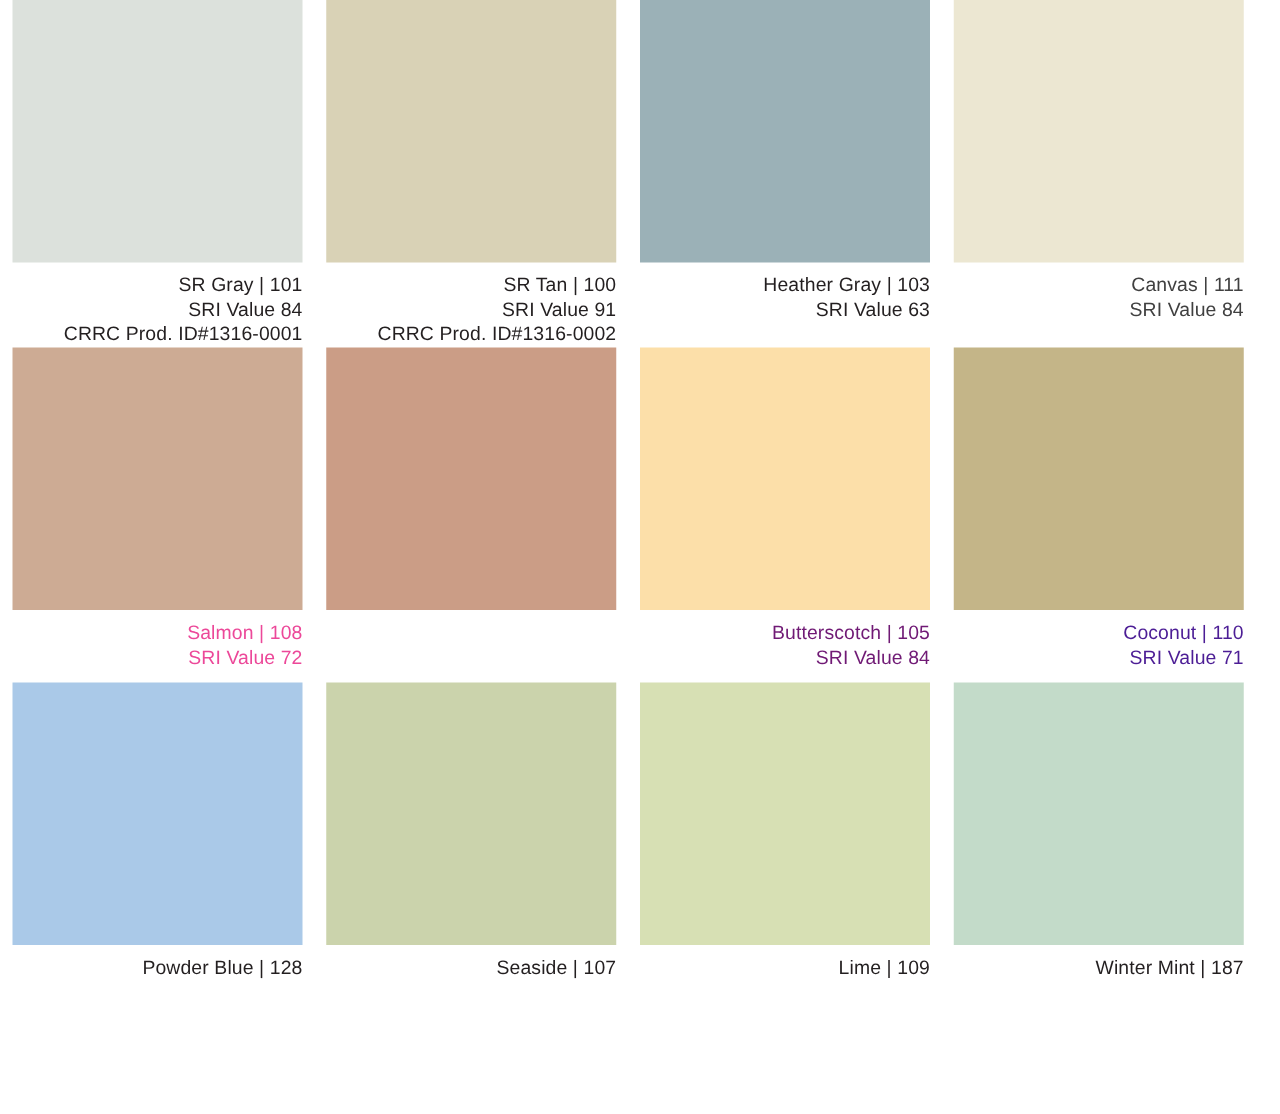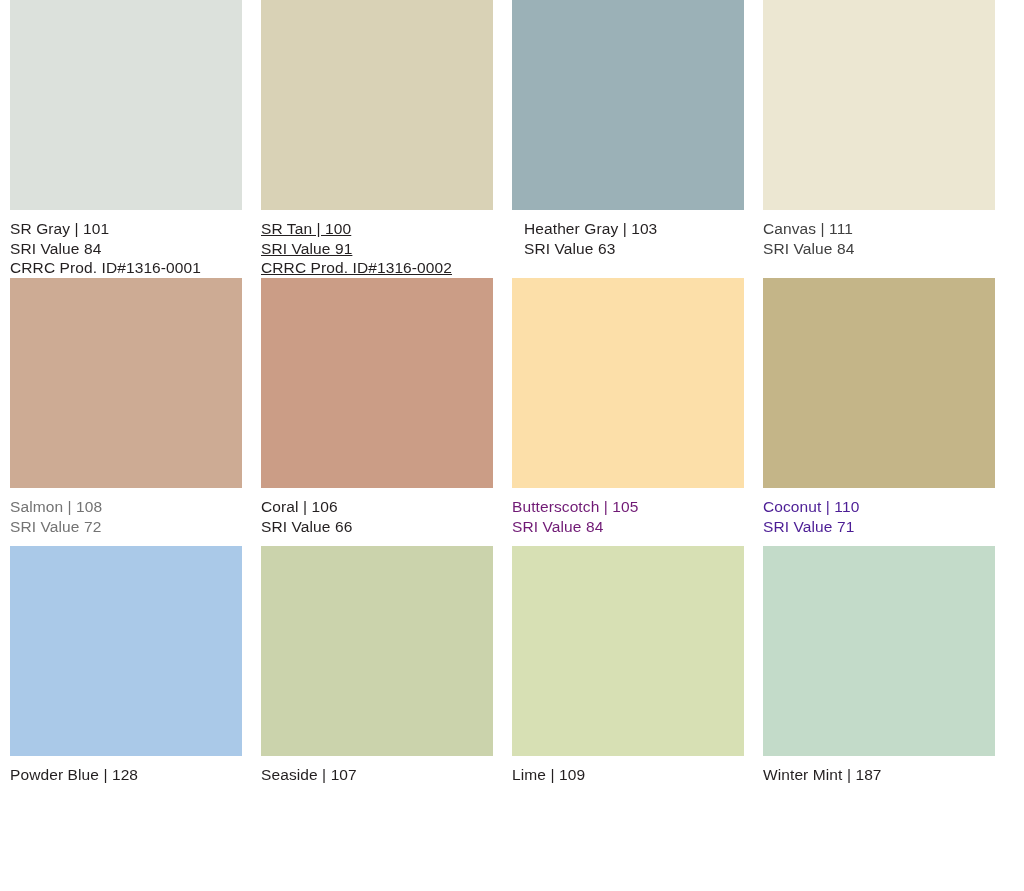--- a/index.html
+++ b/index.html
@@ -25,20 +25,21 @@
   .swatch-grid {
     position: absolute;
     left: 10px;
     top: 0px;
     width: 1004px;
     display: grid;
     grid-template-columns: repeat(4, 232px);
     column-gap: 19px;
     row-gap: 0px;
     align-content: start;
+    text-align: right;
   }
   .swatch-cell {
     position: relative;
     width: 232px;
     box-sizing: border-box;
   }
   .swatch-chip {
     width: 232px;
     height: 210px;
     display: block;
@@ -75,21 +76,21 @@
       <div class="swatch-cell">
         <div class="swatch-chip" style="background: rgb(220, 225, 220);"></div>
         <div class="swatch-caption" style="color: rgb(35, 31, 32);">
           <span class="caption-line">SR Gray | 101</span>
           <span class="caption-line">SRI Value 84</span>
           <span class="caption-line">CRRC Prod. ID#1316-0001</span>
         </div>
       </div>
       <div class="swatch-cell">
         <div class="swatch-chip" style="background: rgb(217, 210, 182);"></div>
-        <div class="swatch-caption" style="color: rgb(35, 31, 32); text-decoration: underline;">
+        <div class="swatch-caption" style="color: rgb(35, 31, 32);">
           <span class="caption-line">SR Tan | 100</span>
           <span class="caption-line">SRI Value 91</span>
           <span class="caption-line">CRRC Prod. ID#1316-0002</span>
         </div>
       </div>
       <div class="swatch-cell">
         <div class="swatch-chip" style="background: rgb(155, 177, 183);"></div>
         <div class="swatch-caption" style="color: rgb(35, 31, 32); margin-left: 12px;">
           <span class="caption-line">Heather Gray | 103</span>
           <span class="caption-line">SRI Value 63</span>
@@ -102,33 +103,28 @@
           <span class="caption-line">Canvas | 111</span>
           <span class="caption-line">SRI Value 84</span>
 
         </div>
       </div>
     </div>
 
     <div class="grid-row row-2">
       <div class="swatch-cell">
         <div class="swatch-chip" style="background: rgb(205, 171, 148);"></div>
-        <div class="swatch-caption" style="color: #737373;">
+        <div class="swatch-caption" style="color: #ec4899;">
           <span class="caption-line">Salmon | 108</span>
           <span class="caption-line">SRI Value 72</span>
 
         </div>
       </div>
       <div class="swatch-cell">
         <div class="swatch-chip" style="background: rgb(203, 157, 134);"></div>
-        <div class="swatch-caption" style="color: rgb(35, 31, 32);">
-          <span class="caption-line">Coral | 106</span>
-          <span class="caption-line">SRI Value 66</span>
-
-        </div>
       </div>
       <div class="swatch-cell">
         <div class="swatch-chip" style="background: rgb(252, 223, 169);"></div>
         <div class="swatch-caption" style="color: #701a75;">
           <span class="caption-line">Butterscotch | 105</span>
           <span class="caption-line">SRI Value 84</span>
 
         </div>
       </div>
       <div class="swatch-cell">

